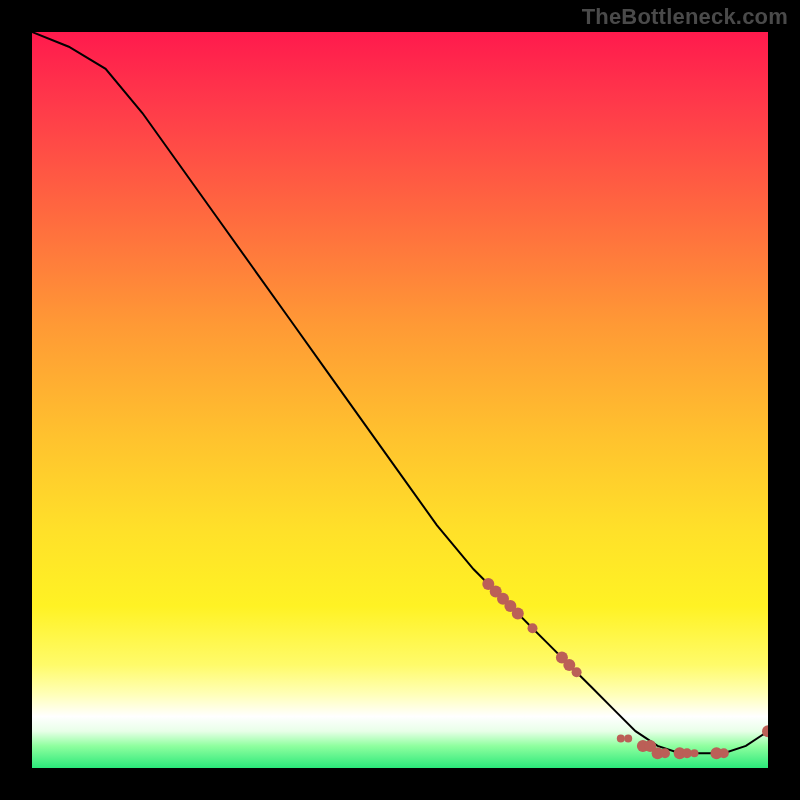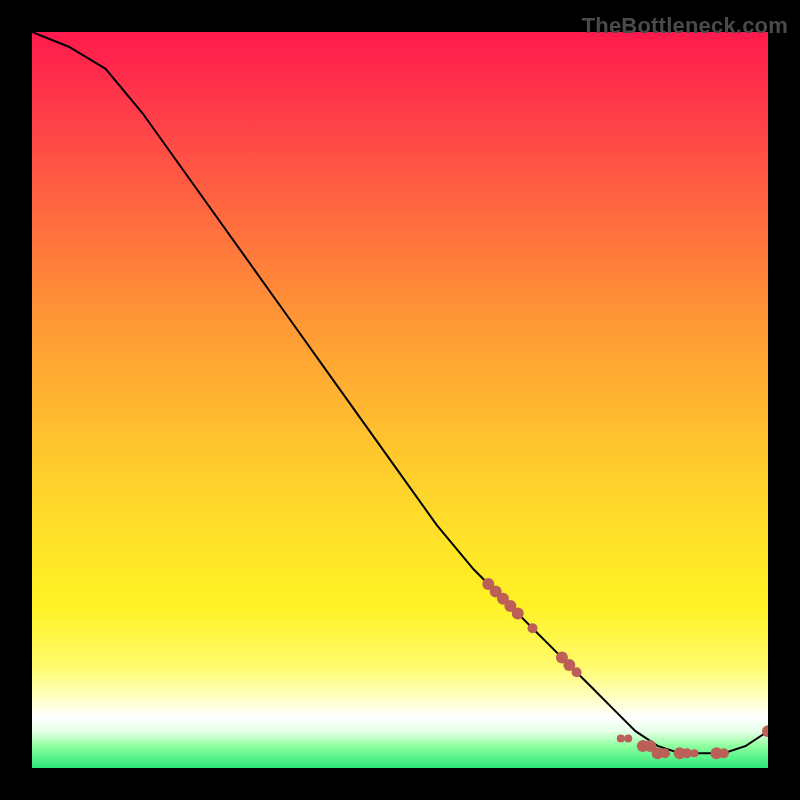--- a/index.html
+++ b/index.html
@@ -19,21 +19,20 @@
   }
   .watermark {
     position: absolute;
     top: 4px;
     right: 12px;
     color: #4a4a4a;
     font-size: 22px;
     font-weight: 600;
     letter-spacing: 0.2px;
     z-index: 20;
-    margin-top: 9px;
   }
   .plot-outer {
     position: absolute;
     left: 32px;
     top: 32px;
     width: 736px;
     height: 736px;
     background: #000;
   }
   .plot {

